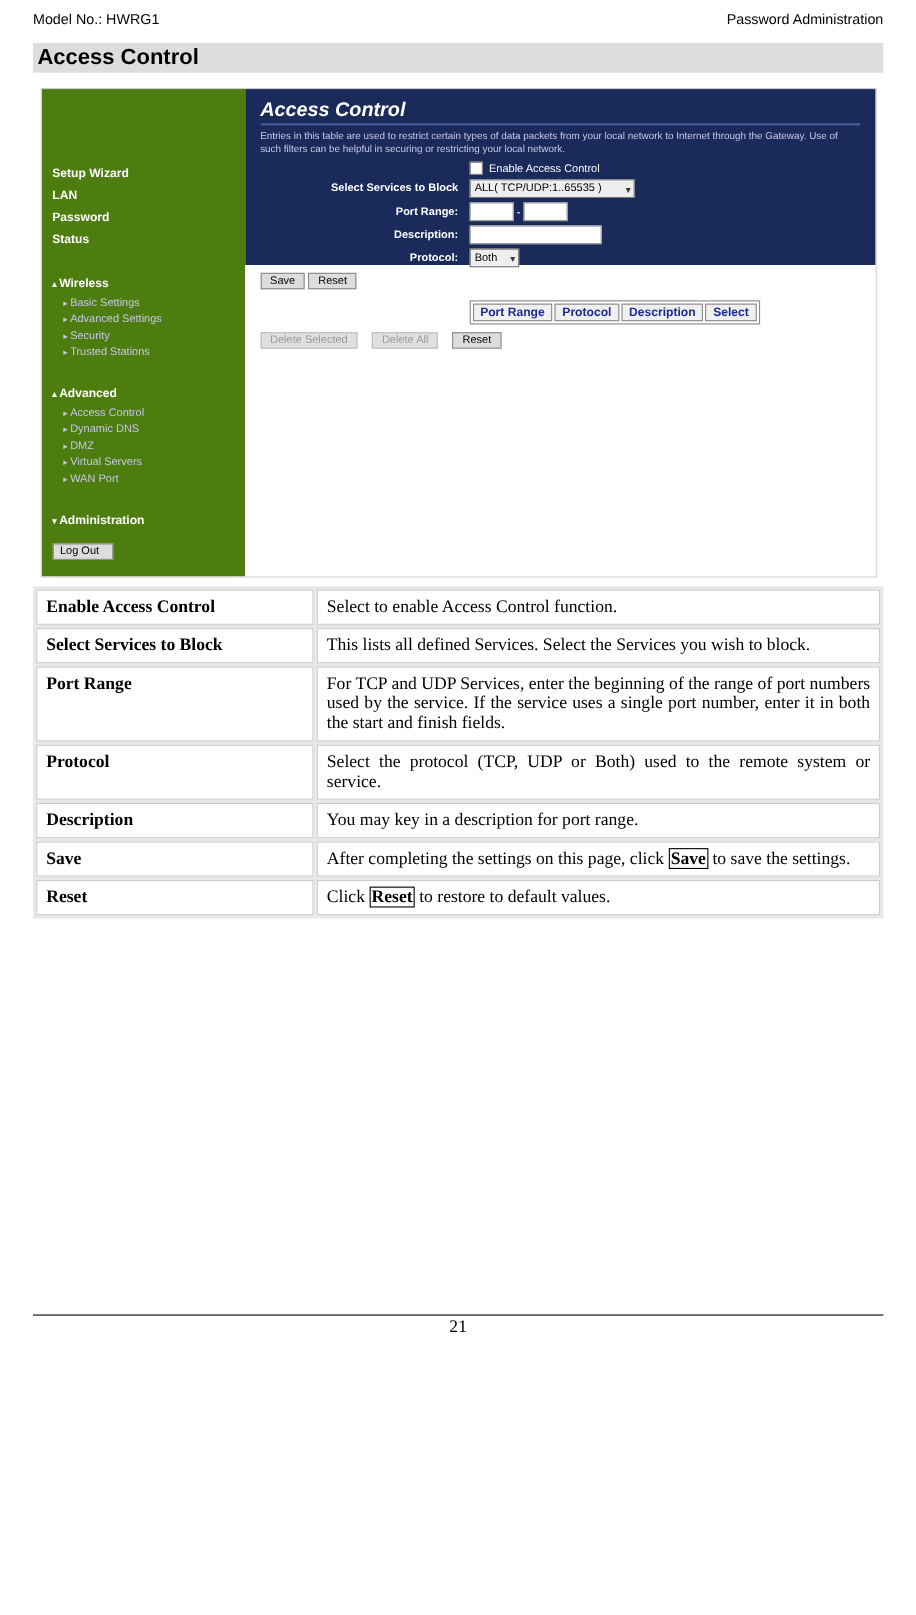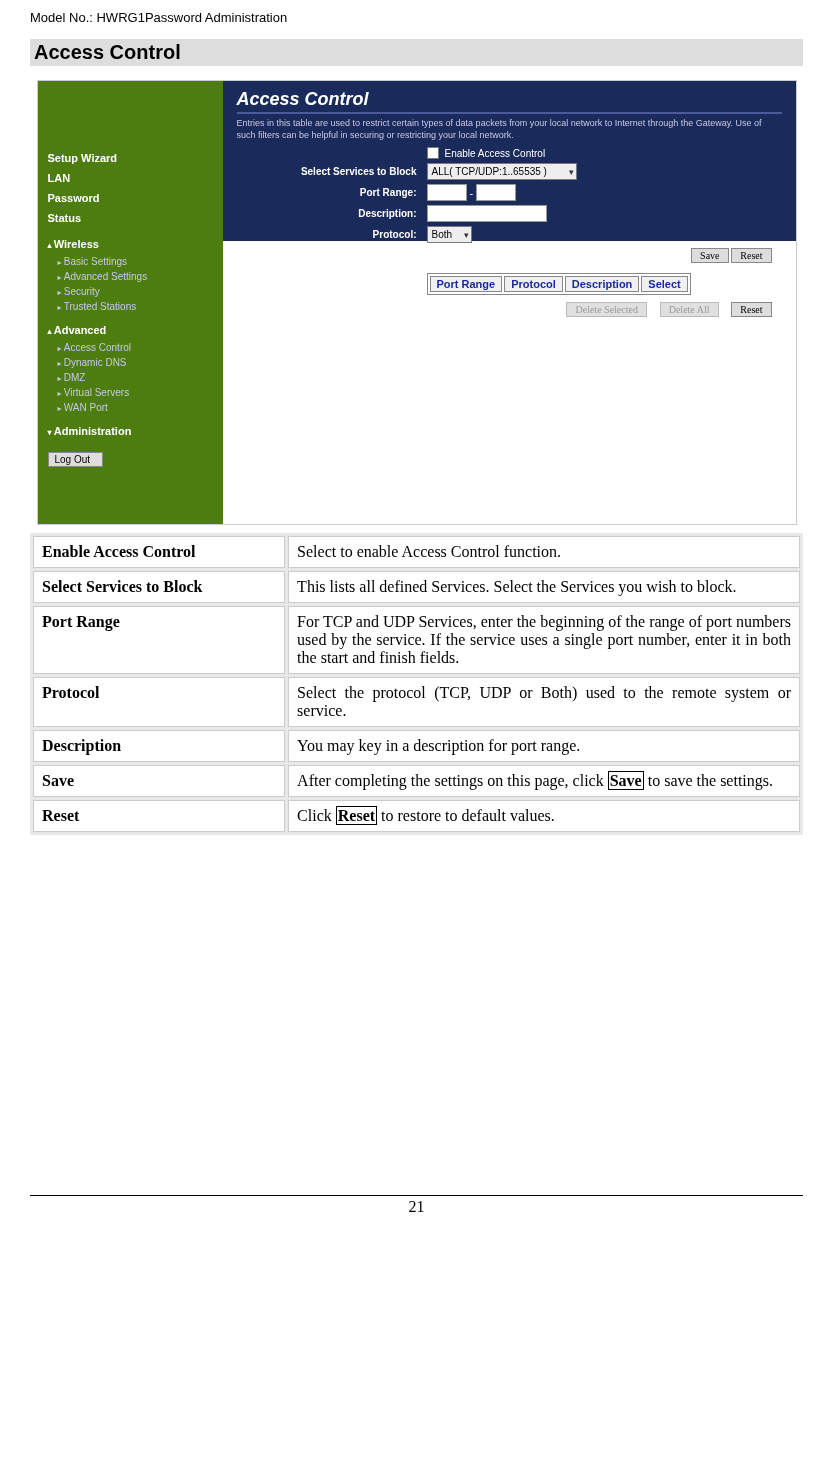--- a/index.html
+++ b/index.html
@@ -4,46 +4,46 @@
 <style>
   * { box-sizing: border-box; margin: 0; padding: 0; }
   body {
     font-family: "Times New Roman", Times, serif;
     font-size: 16px;
     color: #000;
     background: #fff;
     width: 833px;
     padding: 10px 30px 20px 30px;
   }
-  .top-header { display: flex; justify-content: flex-start; font-family: Arial, sans-serif; font-size: 13px; margin-bottom: 14px; }
+  .top-header { display: flex; justify-content: space-between; font-family: Arial, sans-serif; font-size: 13px; margin-bottom: 14px; }
   .section-bar { background: #ddd; font-family: Arial, sans-serif; font-weight: bold; font-size: 20px; padding: 2px 4px; margin-bottom: 14px; }
   .screenshot-wrap { border: 1px solid #ccc; width: 760px; height: 445px; margin: 0 auto 8px auto; position: relative; background: #fff; overflow: hidden; }
   
   .router { display: flex; height: 100%; font-family: Arial, sans-serif; font-size: 11px; color: #fff; }
   .router-side { width: 185px; background: #4d7c0f; padding: 6px 8px 6px 10px; display: flex; flex-direction: column; gap: 2px; }
   .router-side .logo-space { height: 60px; }
   .router-side .nav-item { color: #fff; font-weight: bold; padding: 3px 0; }
   .router-side .nav-sub { color: #c8c8e8; padding: 1px 0 1px 10px; font-size: 10px; }
   .router-side .nav-sub::before { content: "▸ "; font-size: 8px; }
   .router-side .nav-cat::before { content: "▴ "; font-size: 8px; }
   .router-side .nav-cat.down::before { content: "▾ "; }
-  .router-side .nav-cat { color: #fff; font-weight: bold; padding: 3px 0; margin-top: 6px; }
+  .router-side .nav-cat { color: #fff; font-weight: bold; padding: 3px 0; margin-top: 20px; }
   .logout-btn { background: #ddd; color: #000; border: 1px solid #888; padding: 1px 6px; font-size: 10px; width: 55px; margin-top: 10px; }
   .router-main { flex: 1; background: linear-gradient(to bottom, #1a2a5a 0, #1a2a5a 160px, #fff 160px, #fff 100%); padding: 8px 14px; position: relative; }
   .router-title { color: #fff; font-weight: bold; font-style: italic; font-size: 18px; border-bottom: 2px solid #4a5a9a; padding-bottom: 2px; margin-bottom: 4px; }
   .router-desc { color: #c8c8e8; font-size: 9px; line-height: 1.3; margin-bottom: 6px; }
   .form-row { display: flex; align-items: center; margin: 4px 0; }
   .form-label { width: 190px; text-align: right; color: #fff; font-weight: bold; font-size: 10px; padding-right: 10px; }
   .fake-input { background: #fff; border: 1px solid #999; height: 17px; }
   .fake-select { background: #eee; border: 1px solid #7a7a7a; height: 17px; font-size: 10px; color: #000; display: inline-flex; align-items: center; padding: 0 14px 0 4px; position: relative; }
   .fake-select::after { content: "▾"; position: absolute; right: 2px; font-size: 9px; color: #333; }
   .fake-check { width: 12px; height: 12px; background: #fff; border: 1px solid #777; display: inline-block; vertical-align: middle; }
   .btn-gray { background: #ddd; border: 1px solid #888; color: #000; font-size: 10px; padding: 1px 8px; }
   .btn-dis { background: #e0e0e0; border: 1px solid #bbb; color: #999; font-size: 10px; padding: 1px 8px; }
-  .btns-right { width: 100%; text-align: right; margin-top: 6px; padding-right: 10px; font-family: Liberation Serif, serif; }
+  .btns-right { width: 100%; text-align: left; margin-top: 6px; padding-right: 10px; }
   .blocked-table { border: 1px solid #888; background: #fff; }
   .blocked-table th { border: 1px solid #888; color: #1a2a9a; font-weight: bold; font-size: 11px; padding: 1px 6px; background: #f0f0f0; }
   
   .desc-table { border-collapse: separate; border-spacing: 3px; width: 100%; background: #e8e8e8; font-size: 16px; }
   .desc-table td { background: #fff; border: 1px solid #ccc; padding: 6px 8px; vertical-align: top; }
   .desc-table td.label { width: 33%; font-weight: bold; }
   .desc-table td.val { text-align: justify; }
   .boxed { border: 1px solid #000; padding: 0 1px; font-weight: bold; }
   .footer-line { border-top: 1px solid #000; margin-top: 360px; }
   .page-num { text-align: center; font-size: 16px; padding-top: 2px; }

